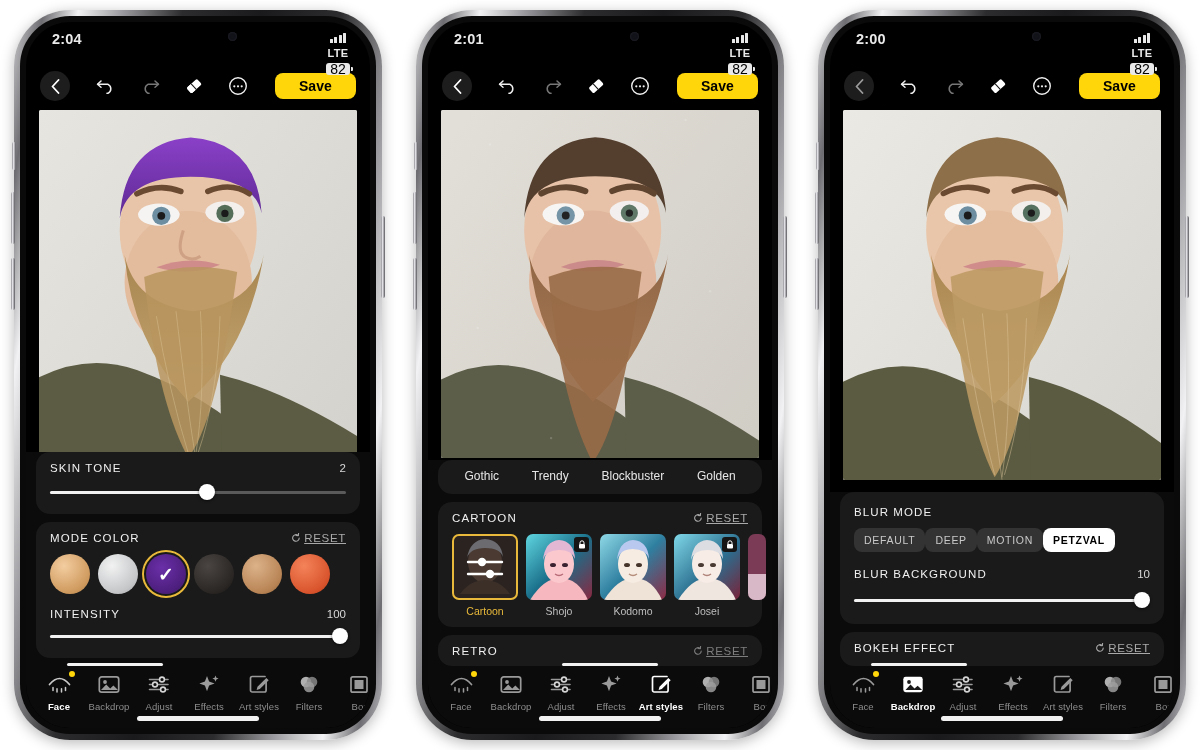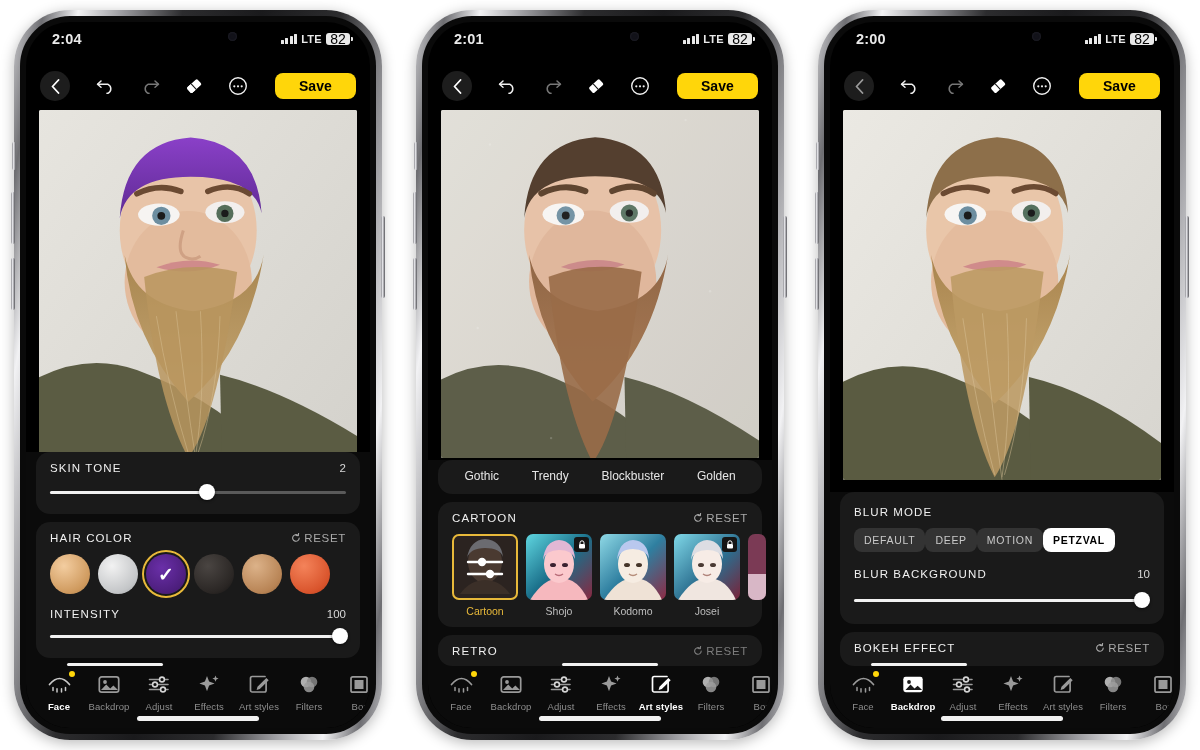--- a/index.html
+++ b/index.html
@@ -42,21 +42,21 @@
   .notch {
     position: absolute; left: 50%; transform: translateX(-50%); top: -2px;
     width: 122px; height: 33px; background: #000; border-radius: 0 0 20px 20px;
   }
   .notch:after {
     content: ""; position: absolute; right: 22px; top: 12px;
     width: 9px; height: 9px; border-radius: 50%;
     background: #121219; box-shadow: inset 0 0 2px #2a2a35;
   }
   .sb-time { position: absolute; left: 26px; top: 9px; font-size: 14.5px; font-weight: bold; letter-spacing: .2px; }
-  .sb-right { position: absolute; right: 20px; top: 11px; display: flex; align-items: center; gap: 4px; }
+  .sb-right { position: absolute; right: 20px; top: 11px; display: flex; align-items: center; gap: 4px; flex-direction: column; }
   .bars { display: flex; align-items: flex-end; gap: 1.5px; height: 10px; }
   .bars i { display: block; width: 3px; background: #e9e9e9; border-radius: .5px; }
   .bars i:nth-child(1){height:4px}.bars i:nth-child(2){height:6px}
   .bars i:nth-child(3){height:8px}.bars i:nth-child(4){height:10px}
   .lte { font-size: 11px; font-weight: bold; letter-spacing: .3px; }
   .batt {
     position: relative; width: 24px; height: 12px; border-radius: 3px;
     background: #e9e9e9; color: #000; font-size: 14px; font-weight: normal;
     display: flex; align-items: center; justify-content: center;
   }
@@ -77,21 +77,21 @@
 
   
   .photo { position: relative; margin: 4px 13px 0 13px; border-radius: 2px; overflow: hidden; background: #d8d6d0; }
   .photo svg { display: block; width: 100%; height: 100%; }
 
   
   .sheet { position: absolute; left: 0; right: 0; bottom: 0; background: #0b0b0b; padding: 0 10px 0 10px; }
   .card { background: #1a1a1a; border-radius: 14px; margin-bottom: 8px; padding: 10px 14px 14px 14px; }
   .card-head { display: flex; align-items: center; justify-content: space-between; margin-bottom: 10px; }
   .card-title { color: #f0f0f0; font-size: 11.5px; letter-spacing: 1.1px; }
-  .reset { color: #a9a9a9; font-size: 11.5px; letter-spacing: .7px; display: flex; align-items: center; gap: 3px; }
+  .reset { color: #a9a9a9; font-size: 11.5px; letter-spacing: .7px; display: flex; align-items: center; gap: 3px; text-decoration: underline; }
   .val { color: #d8d8d8; font-size: 11.5px; }
 
   .slider { position: relative; height: 16px; display: flex; align-items: center; }
   .track { position: absolute; left: 0; right: 0; height: 3px; border-radius: 2px; background: #5a5a5a; }
   .track-fill { position: absolute; left: 0; height: 3px; border-radius: 2px; background: #f2f2f2; }
   .knob { position: absolute; width: 16px; height: 16px; border-radius: 50%; background: #fff; box-shadow: 0 1px 3px rgba(0,0,0,.6); }
 
   .swatches { display: flex; gap: 8px; align-items: center; }
   .sw { width: 40px; height: 40px; border-radius: 50%; flex: 0 0 auto; position: relative; overflow: hidden; }
   .sw.sel { outline: 2px solid #e8b93a; outline-offset: 2px; }
@@ -244,21 +244,21 @@
           </div>
           <div class="slider">
             <div class="track"></div>
             <div class="track-fill" style="width:53%"></div>
             <div class="knob" style="left:calc(53% - 8px)"></div>
           </div>
         </div>
 
         <div class="card">
           <div class="card-head">
-            <span class="card-title">HAIR COLOR</span>
+            <span class="card-title">MODE COLOR</span>
             <span class="reset">
               <svg width="10" height="10" viewBox="0 0 10 10">
                   <path d="M8.2 5 a3.3 3.3 0 1 1 -1.1 -2.5" stroke="#a9a9a9" stroke-width="1.1" fill="none" stroke-linecap="round"></path>
                   <path d="M7.6 0.4 L7.3 2.8 L4.9 2.5" stroke="#a9a9a9" stroke-width="1.1" fill="none" stroke-linecap="round" stroke-linejoin="round"></path>
                 </svg>
               <span>RESET</span>
             </span>
           </div>
           <div class="swatches">
             <div class="sw" style="background:radial-gradient(circle at 35% 30%, #f3cda0, #cf9a5e 70%, #a87a43)"></div>

